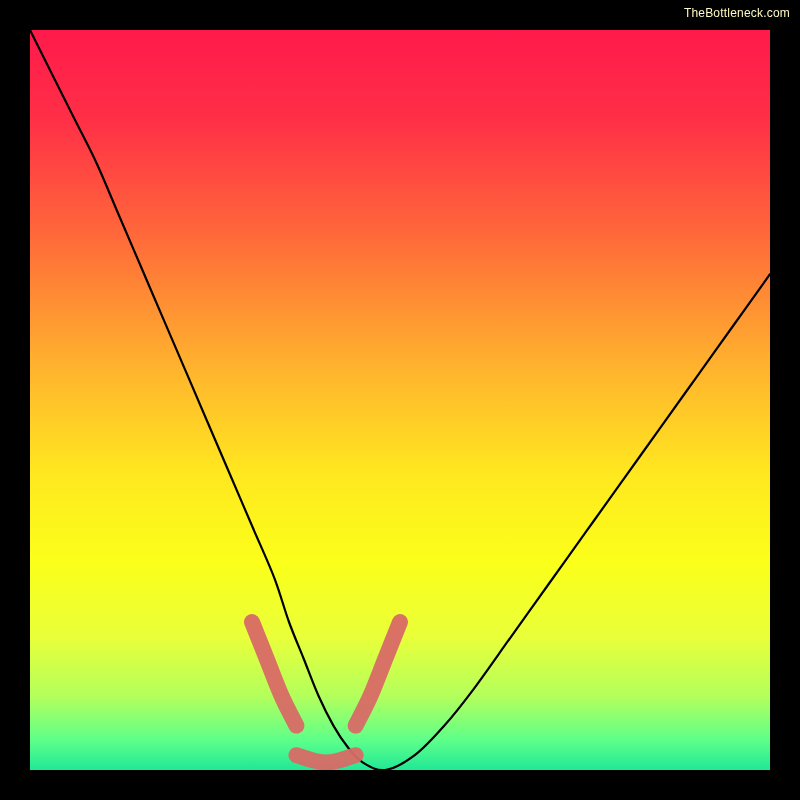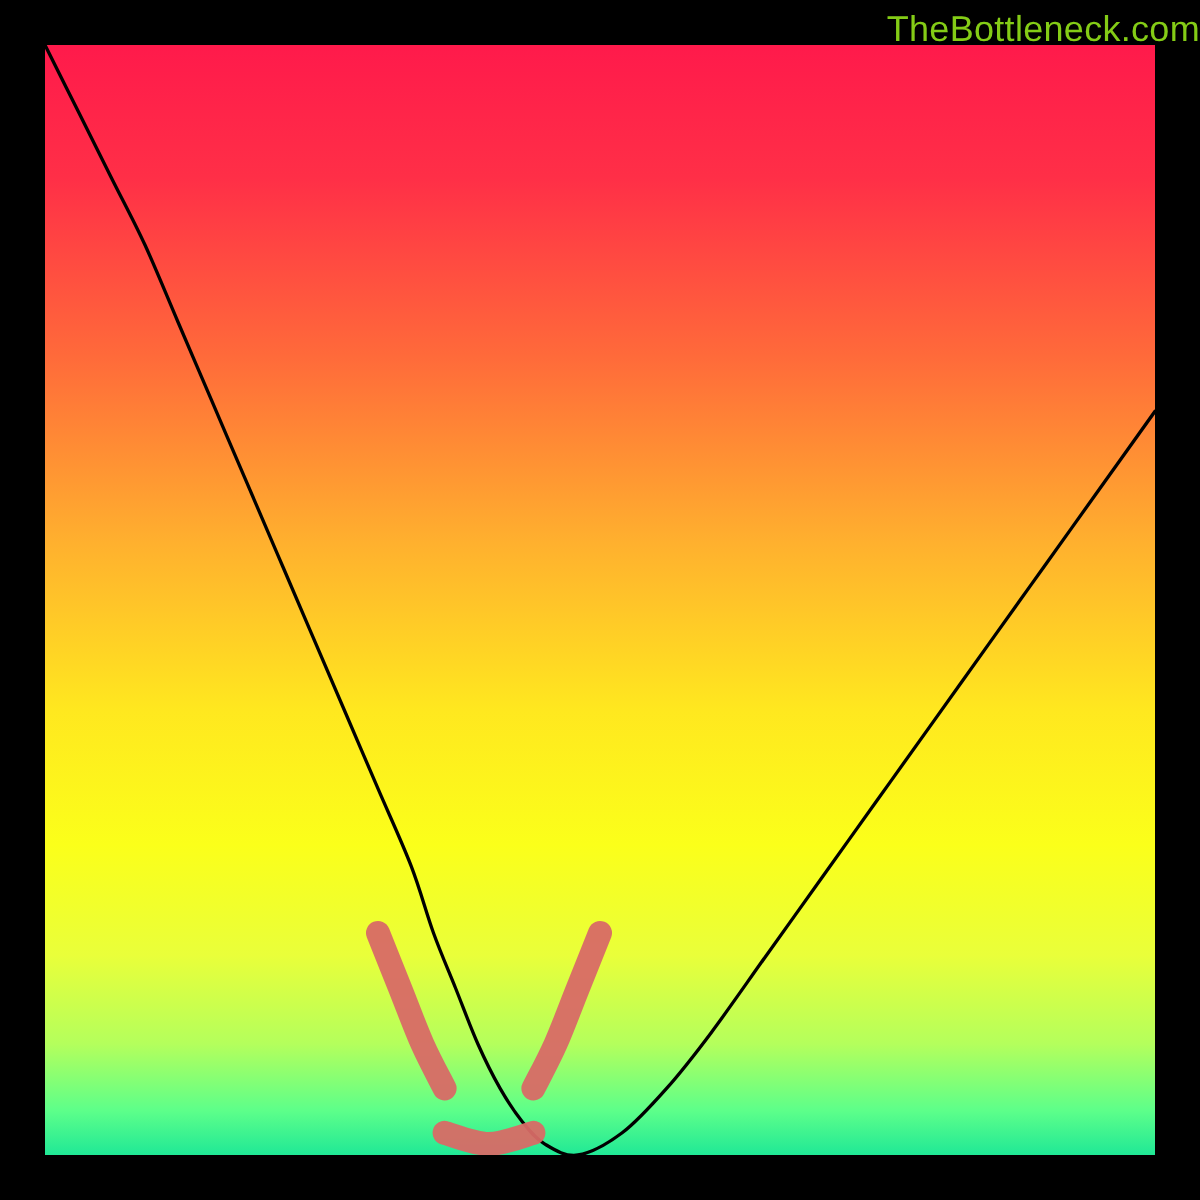--- a/index.html
+++ b/index.html
@@ -20,23 +20,23 @@
     position: absolute;
     left: 30px;
     top: 30px;
     width: 740px;
     height: 740px;
     overflow: hidden;
   }
   .watermark {
     position: absolute;
     top: 6px;
-    right: 0;
-    color: #84cc16;
-    font-size: 24px;
+    right: 10px;
+    color: #fef9c3;
+    font-size: 12px;
     font-weight: 500;
     letter-spacing: 0.2px;
   }
   svg { display: block; }
 </style>
 </head>
 <body>
 
 <div class="frame">
 

